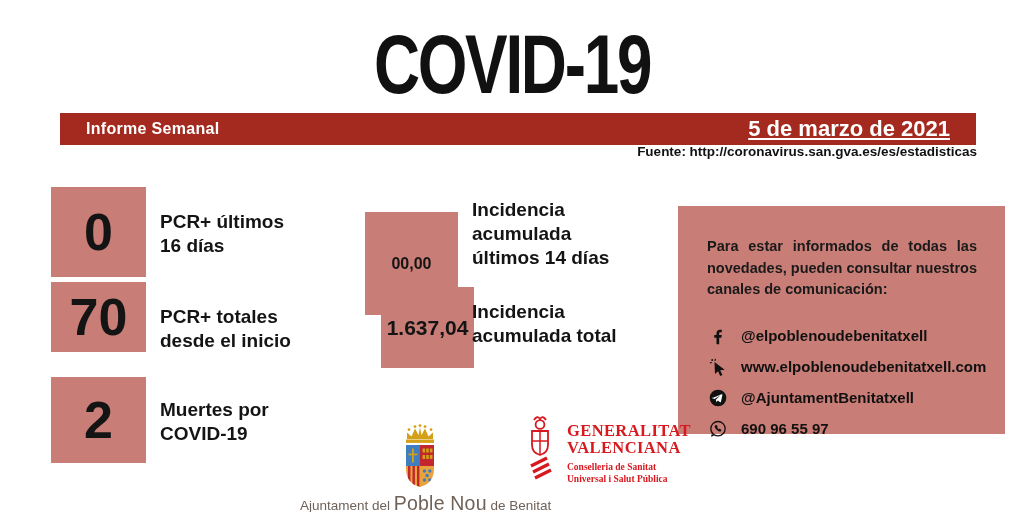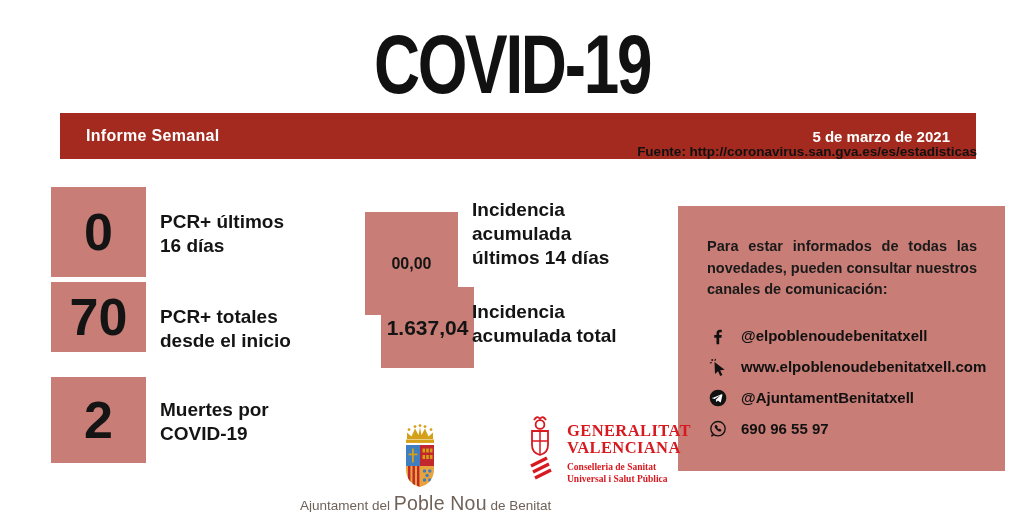--- a/index.html
+++ b/index.html
@@ -6,26 +6,26 @@
   body{
     width:1024px;height:512px;position:relative;overflow:hidden;
     background:#ffffff;font-family:"Liberation Sans","DejaVu Sans",sans-serif;color:#141414;
   }
   .title{
     position:absolute;top:16px;left:0;width:1024px;text-align:center;
     font-size:84px;font-weight:bold;letter-spacing:-3px;color:#111;
     transform:scaleX(.76);transform-origin:50% 50%;white-space:nowrap;
   }
   .banner{
-    position:absolute;left:60px;top:113px;width:916px;height:46px;
+    position:absolute;left:60px;top:113px;width:916px;height:32px;
     background:#A42A1F;color:#fff;display:flex;justify-content:space-between;
     align-items:center;padding:0 26px;box-sizing:border-box;font-weight:bold;
   }
   .banner-title{font-size:16px;letter-spacing:.3px;}
-  .banner-date{font-size:15px;}
+  .banner-date{font-size:22px;text-decoration:underline;}
   .source{
     position:absolute;top:144px;right:47px;font-size:13.5px;font-weight:700;color:#111;
   }
   .num-box{
     position:absolute;background:#C87D76;display:flex;align-items:center;justify-content:center;
     font-weight:bold;color:#141414;
   }
   .bx-l{left:51px;width:95px;}
   .bx-m{left:365px;width:93px;}
   #box-l1{top:187px;height:90px;font-size:52px;}
@@ -36,21 +36,21 @@
   .stat-label{
     position:absolute;font-weight:bold;font-size:19px;line-height:24px;
     white-space:pre-line;color:#141414;
   }
   #lab-l1{left:160px;top:210px;}
   #lab-l2{left:160px;top:305px;}
   #lab-l3{left:160px;top:398px;}
   #lab-m1{left:472px;top:198px;}
   #lab-m2{left:472px;top:300px;}
   .panel{
-    position:absolute;left:678px;top:206px;width:327px;height:265px;background:#C87D76;
+    position:absolute;left:678px;top:206px;width:327px;height:228px;background:#C87D76;
     box-sizing:border-box;padding:30px 28px 0 29px;
   }
   .panel-intro{
     font-size:14.5px;font-weight:600;line-height:21.5px;color:#1a1a1a;
     text-align:justify;text-align-last:left;
   }
   .channels{margin-top:24px;display:flex;flex-direction:column;gap:9px;justify-content:flex-end;}
   .channel{display:flex;align-items:center;gap:12px;height:22px;}
   .ch-icon{width:22px;height:22px;flex:0 0 22px;display:flex;align-items:center;justify-content:center;}
   .ch-label{font-weight:bold;font-size:15px;color:#111;}

